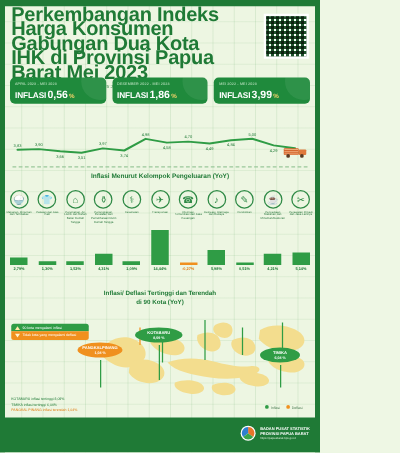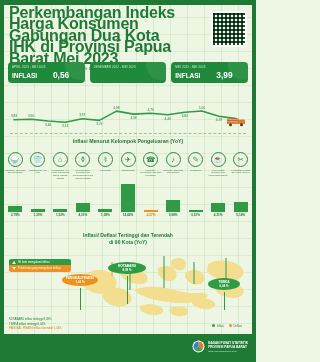--- a/index.html
+++ b/index.html
@@ -39,21 +39,21 @@
      opacity:.95; }
 
   
   .chips { position:absolute; top:62px; left:8px; right:8px; height:21px;
            display:flex; gap:5px; }
   .chip { flex:1; background:#1f8a3c; border-radius:4px; padding:2.5px 4px 2px 4px;
           position:relative; overflow:hidden; }
   .chip::after{content:"";position:absolute;right:-10px;top:-12px;width:30px;height:30px;
           background:rgba(255,255,255,.07);border-radius:50%;}
   .chip-label { font-size:2.9px; color:#cdeccf; letter-spacing:.15px; white-space:nowrap; }
-  .chip-row { display:flex; align-items:baseline; gap:16px; margin-top:1px; }
+  .chip-row { display:flex; align-items:baseline; gap:1px; margin-top:1px; }
   .chip-word { font-size:6.6px; font-weight:bold; color:#ffffff; letter-spacing:-.1px; }
   .chip-val { font-size:8.4px; font-weight:bold; color:#ffffff; }
   .chip-pct { font-size:5px; font-weight:bold; color:#ffd66b; }
 
   
   .linechart { position:absolute; top:86px; left:6px; right:6px; height:46px; }
   .linechart svg { display:block; }
   .truck { position:absolute; right:2px; bottom:4px; width:22px; height:14px; }
 
   
@@ -139,20 +139,25 @@
     <div class="chip">
       <div class="chip-label">APRIL 2023 - MEI 2023</div>
       <div class="chip-row">
         <span class="chip-word">INFLASI</span>
         <span class="chip-val">0,56</span>
         <span class="chip-pct">%</span>
       </div>
     </div>
     <div class="chip">
       <div class="chip-label">DESEMBER 2022 - MEI 2023</div>
+      <div class="chip-row">
+        <span class="chip-word">INFLASI</span>
+        <span class="chip-val">1,86</span>
+        <span class="chip-pct">%</span>
+      </div>
     </div>
     <div class="chip">
       <div class="chip-label">MEI 2022 - MEI 2023</div>
       <div class="chip-row">
         <span class="chip-word">INFLASI</span>
         <span class="chip-val">3,99</span>
         <span class="chip-pct">%</span>
       </div>
     </div>
   </div>

